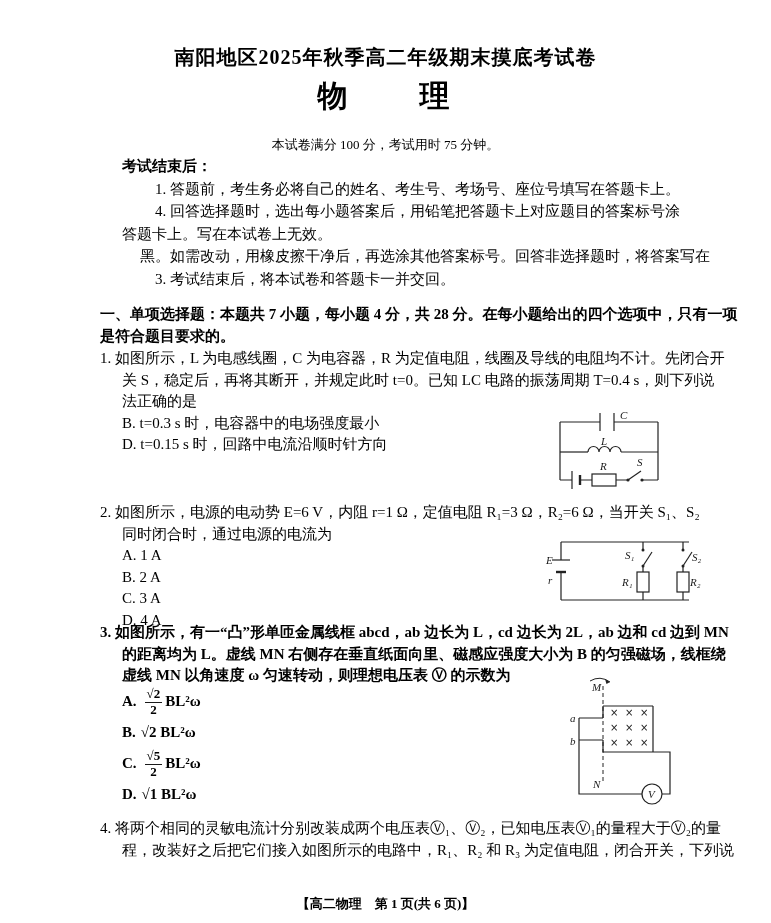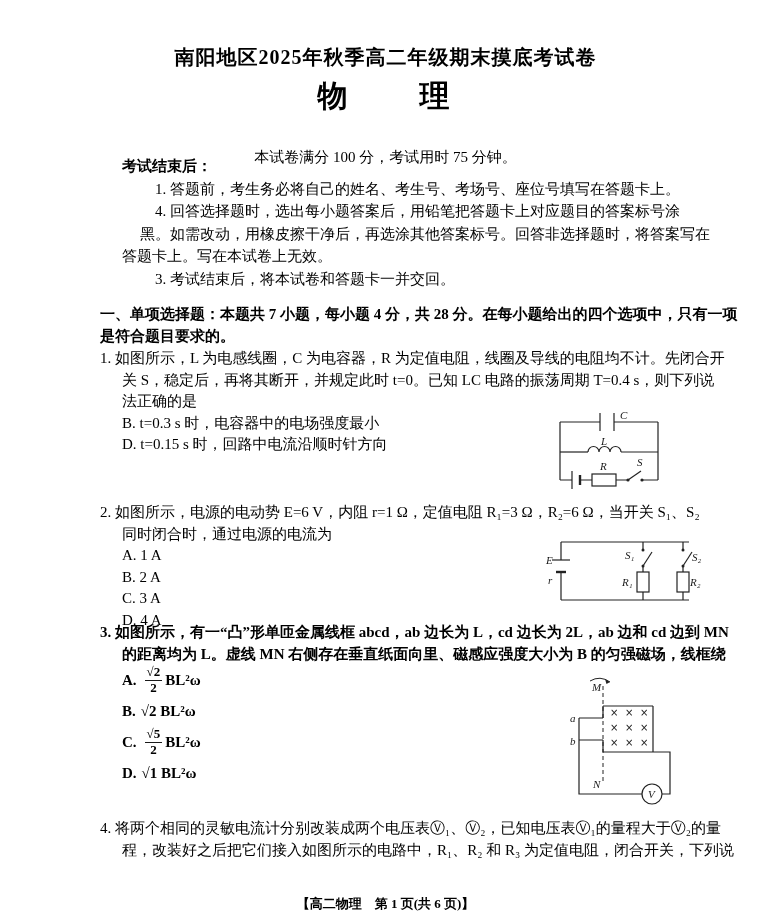--- a/index.html
+++ b/index.html
@@ -1,21 +1,21 @@
 <!DOCTYPE html>
 <html><head>
 <meta charset="utf-8">
 <style>
   html,body{margin:0;padding:0;background:#ffffff;}
   .page{position:relative;width:771px;height:923px;background:#ffffff;color:#000000;
         font-family:"Liberation Serif","DejaVu Serif",serif;overflow:hidden;}
   .abs{position:absolute;}
   .b-title{top:44px;left:0;width:771px;text-align:center;font-size:20px;font-weight:bold;letter-spacing:1px;}
   .b-subject{top:76px;left:0;width:771px;text-align:center;font-size:30px;font-weight:bold;letter-spacing:4px;}
-  .b-info{top:148px;left:0;width:771px;text-align:center;font-size:15px;}
+  .b-info{top:136px;left:0;width:771px;text-align:center;font-size:13px;}
   .b-notes{top:155px;left:122px;width:554px;font-size:15px;line-height:22.5px;}
   .notes-heading{font-weight:bold;}
   .nline{white-space:nowrap;}
   .ind-a{padding-left:33px;}
   .ind-b{padding-left:18px;}
   .b-section{top:303px;left:100px;width:576px;font-size:15px;font-weight:bold;line-height:22px;}
   .question{font-size:15px;line-height:21.5px;}
   .b-q1{top:348px;left:100px;width:576px;}
   .b-q2{top:502px;left:100px;width:576px;}
   .b-q3{top:622px;left:100px;width:576px;font-weight:bold;}
@@ -37,22 +37,22 @@
 <div class="page">
 
   <div class="abs b-title">南阳地区2025年秋季高二年级期末摸底考试卷</div>
   <div class="abs b-subject">物　　理</div>
   <div class="abs b-info">本试卷满分 100 分，考试用时 75 分钟。</div>
 
   <div class="abs b-notes">
     <div class="nline notes-heading">考试结束后：</div>
     <div class="nline ind-a">1. 答题前，考生务必将自己的姓名、考生号、考场号、座位号填写在答题卡上。</div>
     <div class="nline ind-a">4. 回答选择题时，选出每小题答案后，用铅笔把答题卡上对应题目的答案标号涂</div>
+    <div class="nline">答题卡上。写在本试卷上无效。</div>
     <div class="nline ind-b">黑。如需改动，用橡皮擦干净后，再选涂其他答案标号。回答非选择题时，将答案写在</div>
-    <div class="nline">答题卡上。写在本试卷上无效。</div>
     <div class="nline ind-a">3. 考试结束后，将本试卷和答题卡一并交回。</div>
   </div>
 
   <div class="abs b-section">
     <div class="qline">一、单项选择题：本题共 7 小题，每小题 4 分，共 28 分。在每小题给出的四个选项中，只有一项</div>
     <div class="qline">是符合题目要求的。</div>
   </div>
 
   <div class="abs b-q1 question">
     <div class="qline">1. 如图所示，L 为电感线圈，C 为电容器，R 为定值电阻，线圈及导线的电阻均不计。先闭合开</div>
@@ -114,20 +114,21 @@
     <text class="dlabel" x="5" y="58">r</text>
     <text class="dlabel" x="82" y="33">S₁</text>
     <text class="dlabel" x="149" y="35">S₂</text>
     <text class="dlabel" x="79" y="60">R₁</text>
     <text class="dlabel" x="147" y="60">R₂</text>
   </svg>
 
   <div class="abs b-q3 question">
     <div class="qline">3. 如图所示，有一“凸”形单匝金属线框 abcd，ab 边长为 L，cd 边长为 2L，ab 边和 cd 边到 MN</div>
     <div class="qline qcont">的距离均为 L。虚线 MN 右侧存在垂直纸面向里、磁感应强度大小为 B 的匀强磁场，线框绕</div>
+    <div class="qline qcont">虚线 MN 以角速度 ω 匀速转动，则理想电压表 Ⓥ 的示数为</div>
     <div class="fopt">
       <span class="lab">A.</span>
       <span class="frac">
         <span class="num">√2</span>
         <span class="den">2</span>
       </span>
       <span>BL²ω</span>
     </div>
     <div class="fopt">
       <span class="lab">B.</span>

